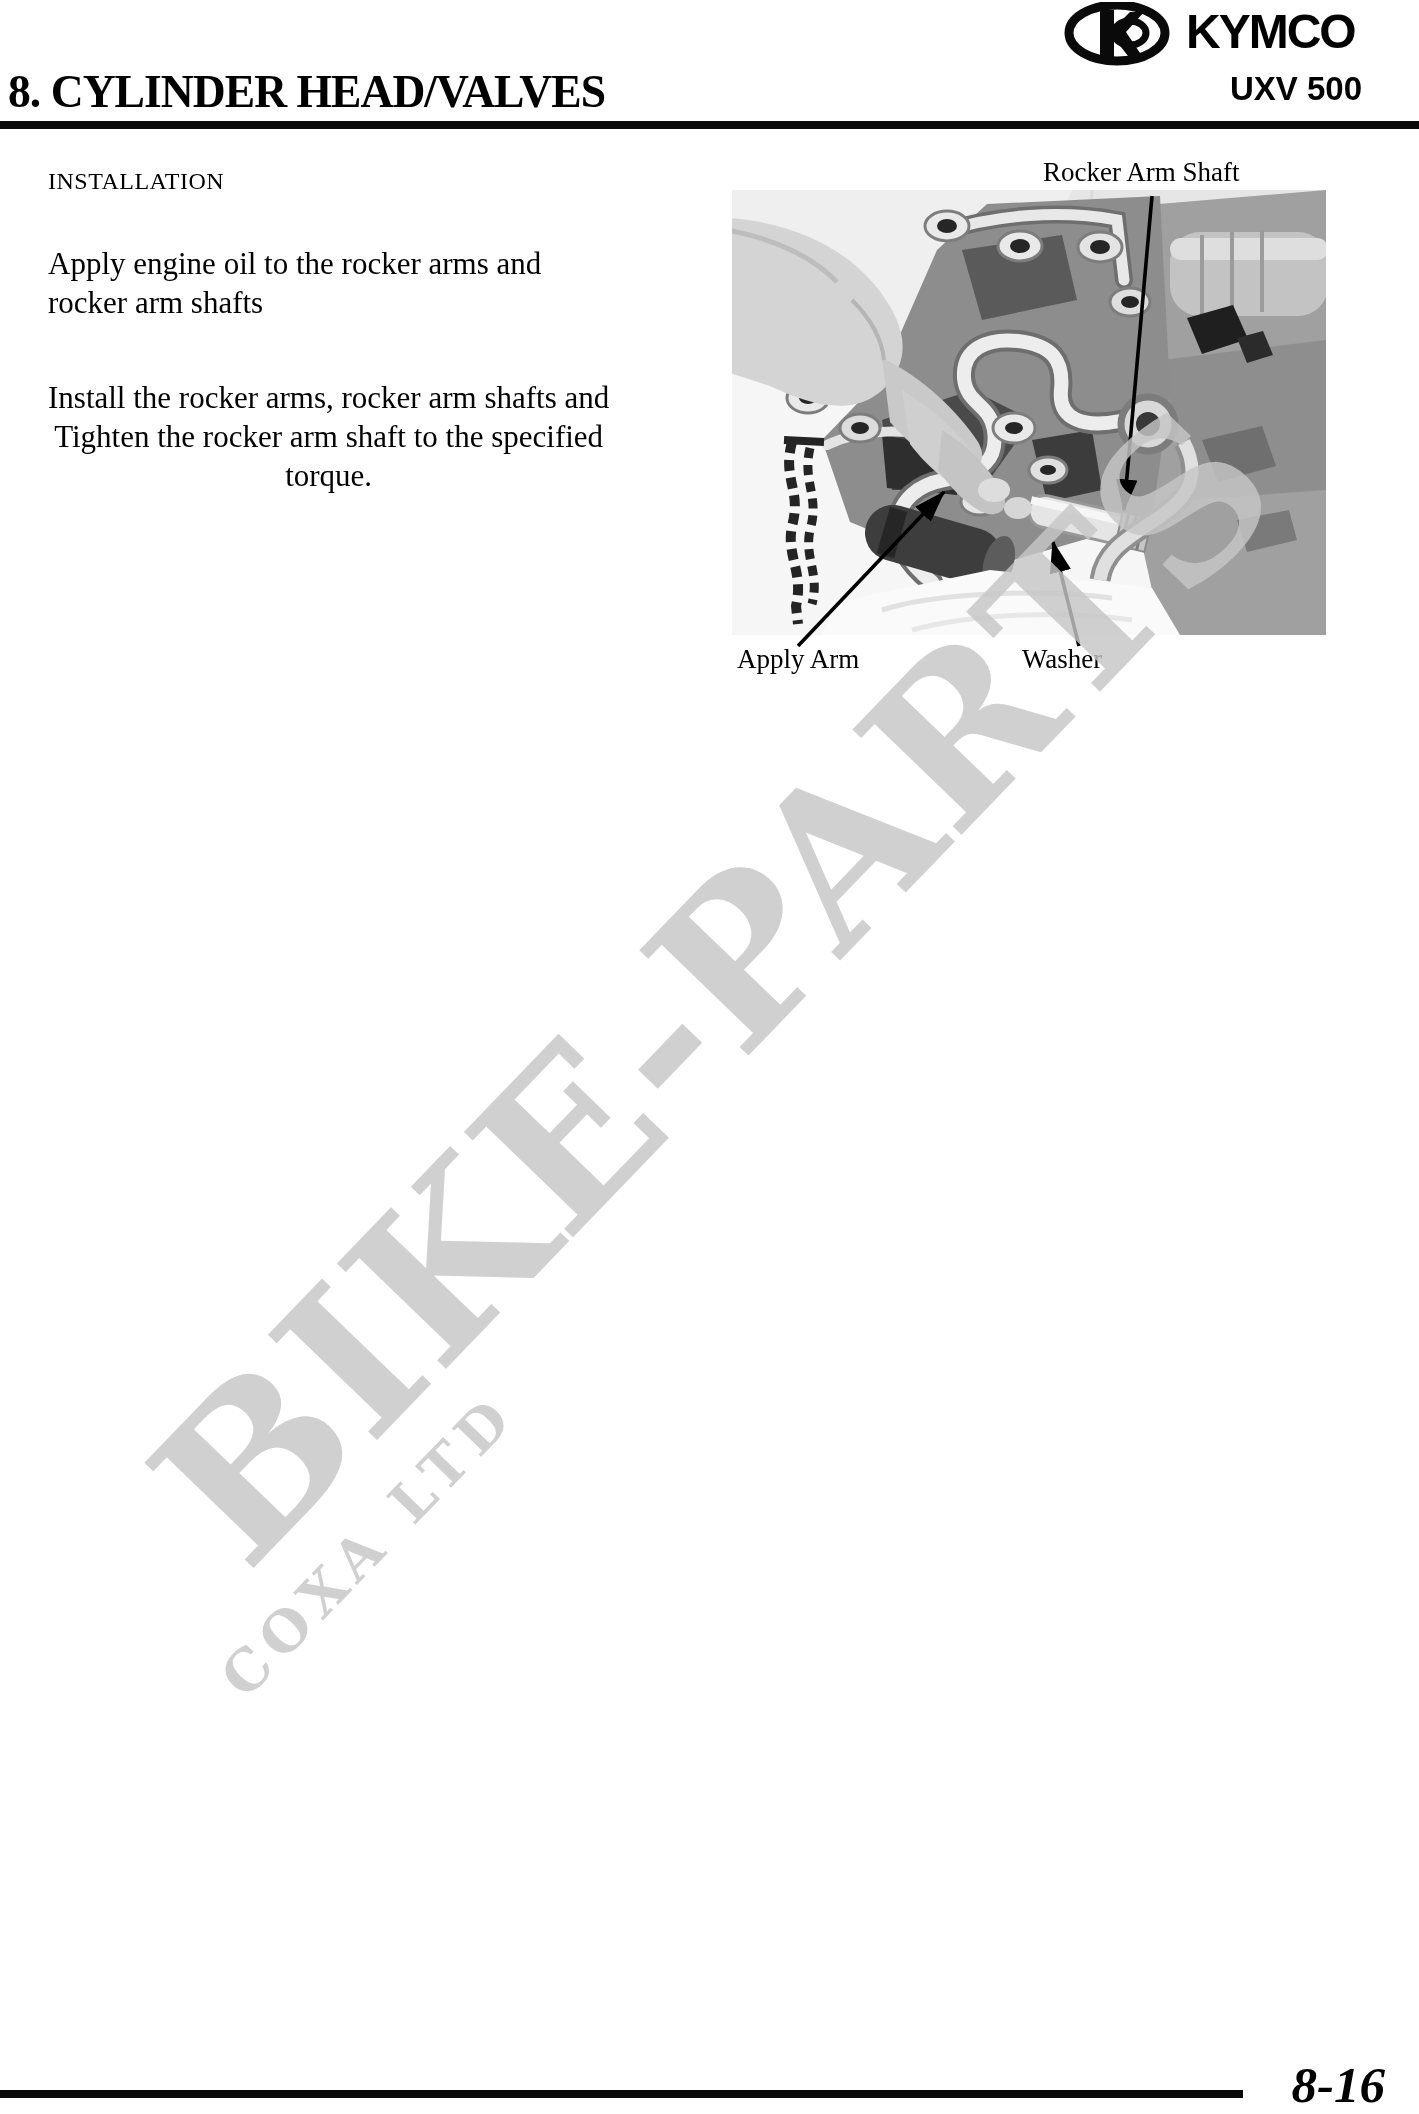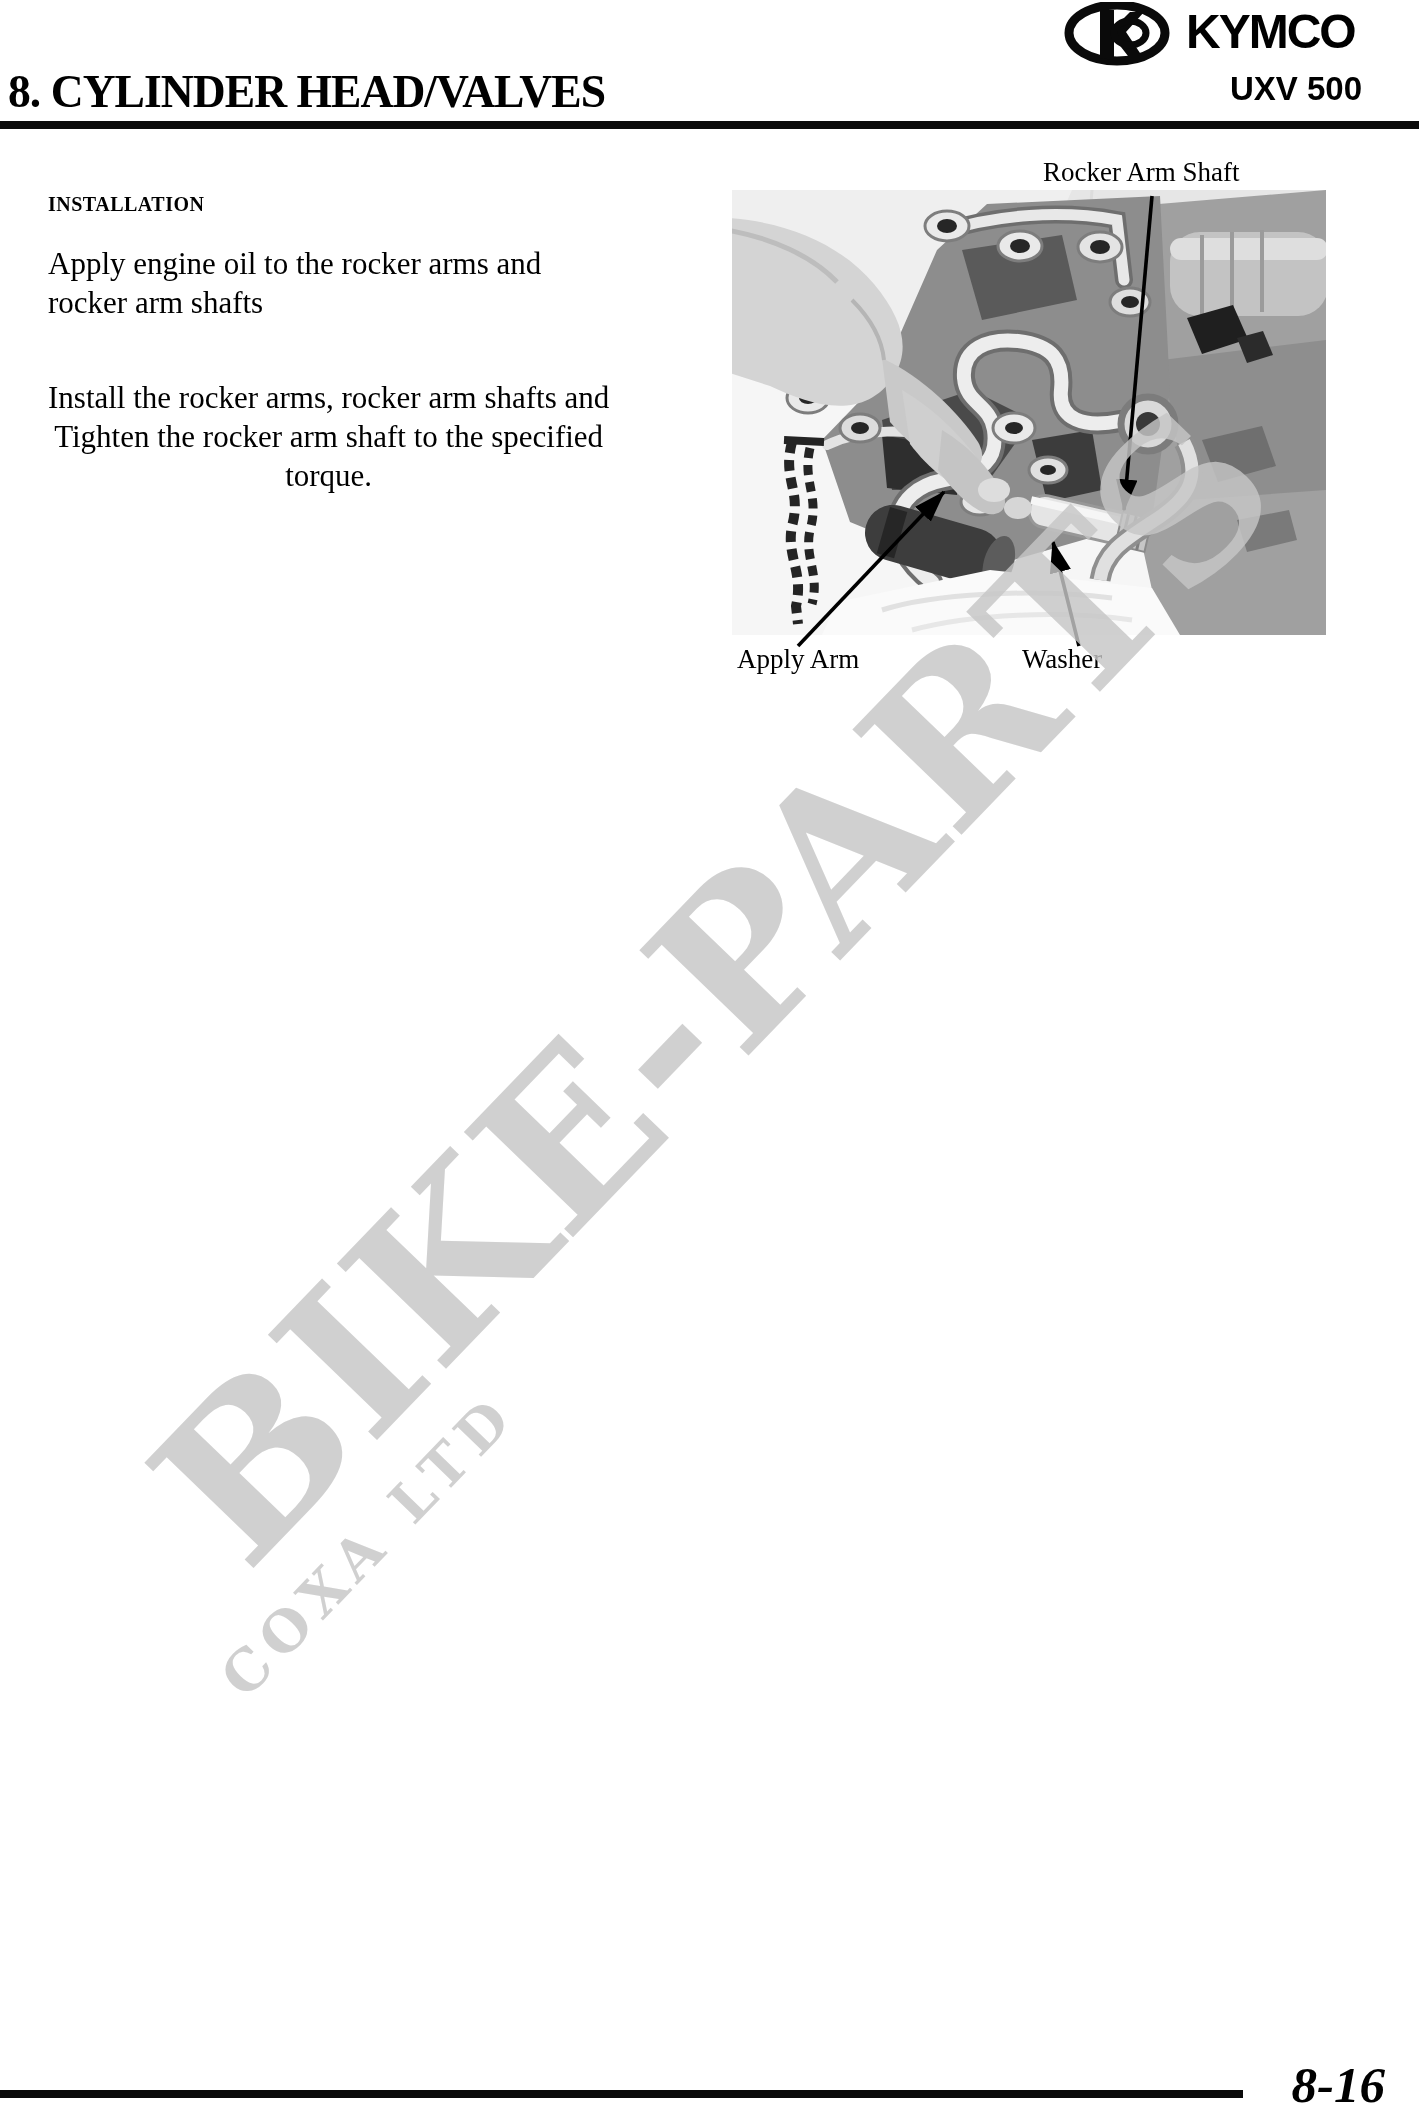--- a/index.html
+++ b/index.html
@@ -30,21 +30,21 @@
   }
   .model-name{
     left:1190px;top:70px;width:212px;
     font-family:"Liberation Sans", sans-serif;
     font-size:33px;font-weight:bold;letter-spacing:0px;
     text-align:center;white-space:nowrap;
   }
   
   .installation-heading{
     left:48px;top:168px;
-    font-size:20px;font-weight:bold;letter-spacing:0.5px;margin-top:25px;
+    font-size:24px;font-weight:normal;letter-spacing:0.5px;
   }
   .body-par{
     left:48px;
     font-size:31px;line-height:39px;
     white-space:nowrap;
   }
   .torque-line{
     left:48px;top:562px;
     font-size:31px;white-space:nowrap;
   }

